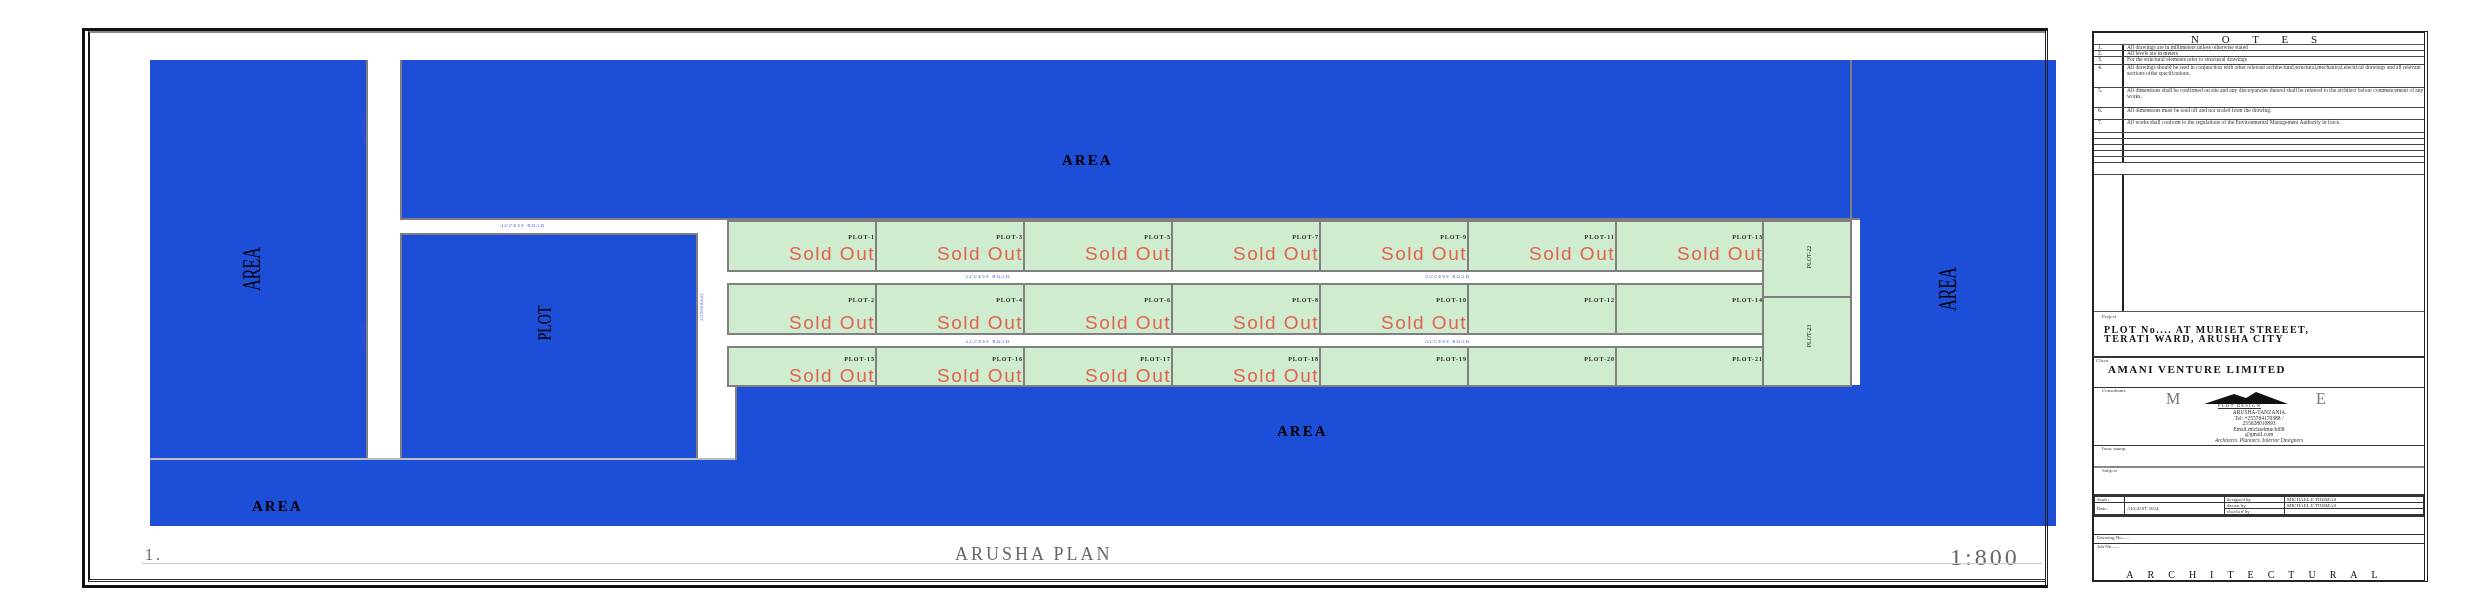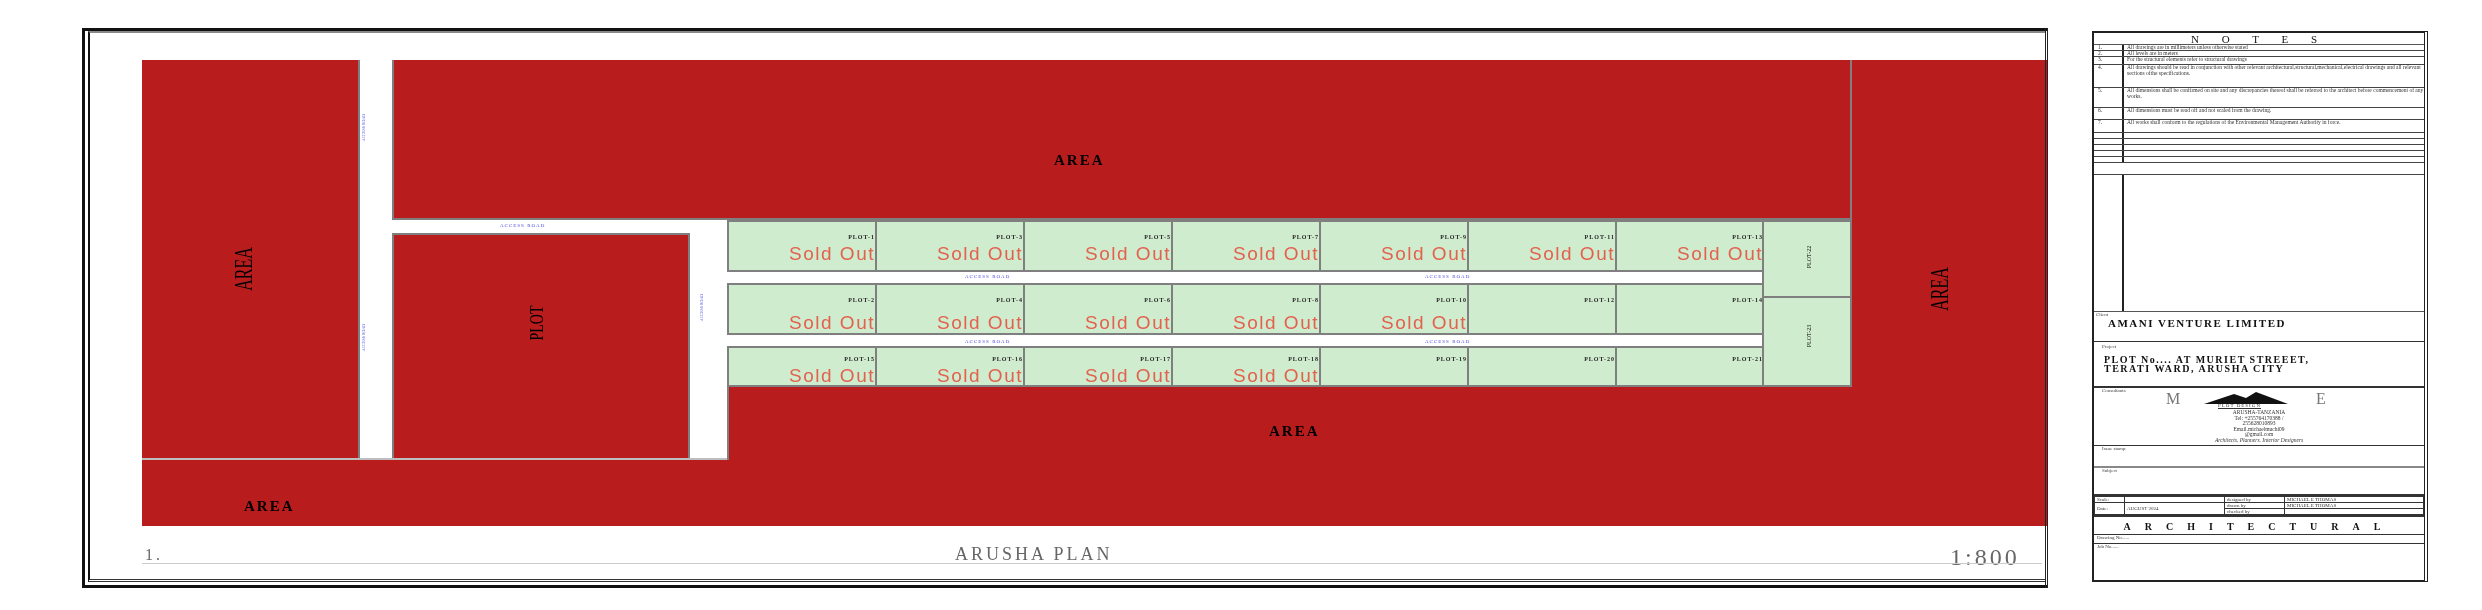--- a/index.html
+++ b/index.html
@@ -1,21 +1,21 @@
 <!DOCTYPE html>
 <html><head>
 <meta charset="utf-8">
 <style>
   * { box-sizing: border-box; margin: 0; padding: 0; }
   body { width: 2482px; height: 610px; background: #ffffff; position: relative; overflow: hidden; font-family: "Liberation Serif", serif; }
   .abs { position: absolute; }
   
   .frame-outer { left: 82px; top: 28px; width: 1966px; height: 560px; border: 3px solid #111; border-right: none; }
   .frame-inner { left: 88px; top: 31px; width: 1957px; height: 551px; border-left: 2px solid #111; border-top: 2px solid #888; border-bottom: 3px double #333; }
-  .gray { background: #b91c1c; }
+  .gray { background: #1d4ed8; margin-left: 8px; }
   .green { background: #d0ecce; border: 2px solid #7f7f7f; }
   .line-v { border-left: 2px solid #7f7f7f; }
   .area-label { font-family: "Liberation Serif", serif; font-weight: bold; color: #000; letter-spacing: 2px; font-size: 15px; }
   .rot { transform: rotate(-90deg); transform-origin: center center; white-space: nowrap; }
   .road-h { font-size: 6px; color: #4a4adf; letter-spacing: 1px; white-space: nowrap; }
   .road-v { font-size: 6px; color: #4a4adf; white-space: nowrap; }
   .plot-cell { position: absolute; text-align: right; }
   .plot-name { font-size: 6px; font-weight: bold; color: #222; letter-spacing: 1px; display: block; margin-top: 12px; }
   .plot-area { font-size: 3px; color: #333; display: block; height: 4px; }
   .sold { font-family: "Liberation Sans", sans-serif; color: #e2614f; font-size: 19px; letter-spacing: 1.5px; line-height: 20px; display: block; }
@@ -25,21 +25,21 @@
   .tbox { left: 2092px; top: 31px; width: 336px; height: 551px; border: 2px solid #222; border-right: 4px double #222; font-family: "Liberation Serif", serif; font-size: 6px; color: #333; }
   .notes-title { text-align: center; font-size: 11px; letter-spacing: 10px; color: #111; height: 12px; border-bottom: 1px solid #555; }
   .note-row { display: flex; border-bottom: 1px solid #444; font-size: 5.5px; line-height: 5.5px; }
   .note-num { width: 30px; border-right: 2px solid #222; padding-left: 4px; }
   .note-text { flex: 1; padding-left: 3px; }
   .empty-row { display: flex; border-bottom: 1px solid #444; height: 6px; }
   .sec-label { font-size: 5px; color: #444; padding-left: 2px; }
   .client { font-size: 11px; font-weight: bold; letter-spacing: 1.5px; color: #111; padding-left: 14px; }
   .project { font-size: 10px; font-weight: bold; letter-spacing: 1.5px; color: #111; padding-left: 10px; line-height: 9px; }
   .small-c { text-align: center; font-size: 5.5px; line-height: 5.5px; color: #333; }
-  .arch { text-align: center; font-size: 10px; font-weight: bold; letter-spacing: 14px; color: #111; }
+  .arch { text-align: center; font-size: 10px; font-weight: normal; letter-spacing: 14px; color: #111; margin-top: 48px; }
   table.meta { border-collapse: collapse; width: 100%; font-size: 5px; }
   table.meta td { border: 1px solid #333; padding: 0 2px; height: 5px; line-height: 5px; }
 </style>
 </head>
 <body>
 
 <div class="abs frame-outer"></div>
 <div class="abs frame-inner"></div>
 
 <div class="abs gray" style="left:142px;top:60px;width:218px;height:398px;border-right:2px solid #7f7f7f;">
@@ -247,29 +247,29 @@
       <div class="note-num"></div>
     </div>
   <div class="empty-row">
       <div class="note-num"></div>
     </div>
   <div class="empty-row" style="height:12px;"></div>
   <div class="empty-row" style="height:137px;border-bottom:1px solid #555;">
       <div class="note-num" style="width:30px;"></div>
     </div>
 
-  <div style="height:30px;border-bottom:1px solid #333;">
-    <div class="sec-label">Client</div>
-    <div class="client">AMANI VENTURE LIMITED</div>
-  </div>
-
   <div style="height:44px;border-bottom:2px solid #333;">
     <div class="sec-label" style="padding-left:8px;margin-top:2px;">Project</div>
     <div class="project" style="margin-top:6px;">PLOT No.... AT MURIET STREEET,</div>
     <div class="project">TERATI WARD, ARUSHA CITY</div>
+  </div>
+
+  <div style="height:30px;border-bottom:1px solid #333;">
+    <div class="sec-label">Client</div>
+    <div class="client">AMANI VENTURE LIMITED</div>
   </div>
 
   <div style="height:58px;border-bottom:1px solid #333;position:relative;">
     <div class="sec-label" style="padding-left:8px;">Consultants</div>
     <div class="abs" style="left:72px;top:2px;font-size:16px;color:#777;">M</div>
     <svg class="abs" style="left:110px;top:4px;" width="84" height="12" viewBox="0 0 84 12">
         <polygon points="0,12 30,2 42,6 52,0 84,12" fill="#111"></polygon>
       </svg>
     <div class="abs" style="left:124px;top:15px;font-size:5px;letter-spacing:1px;text-decoration:underline;">PLOT DESIGN</div>
     <div class="abs" style="left:222px;top:2px;font-size:16px;color:#777;">E</div>

